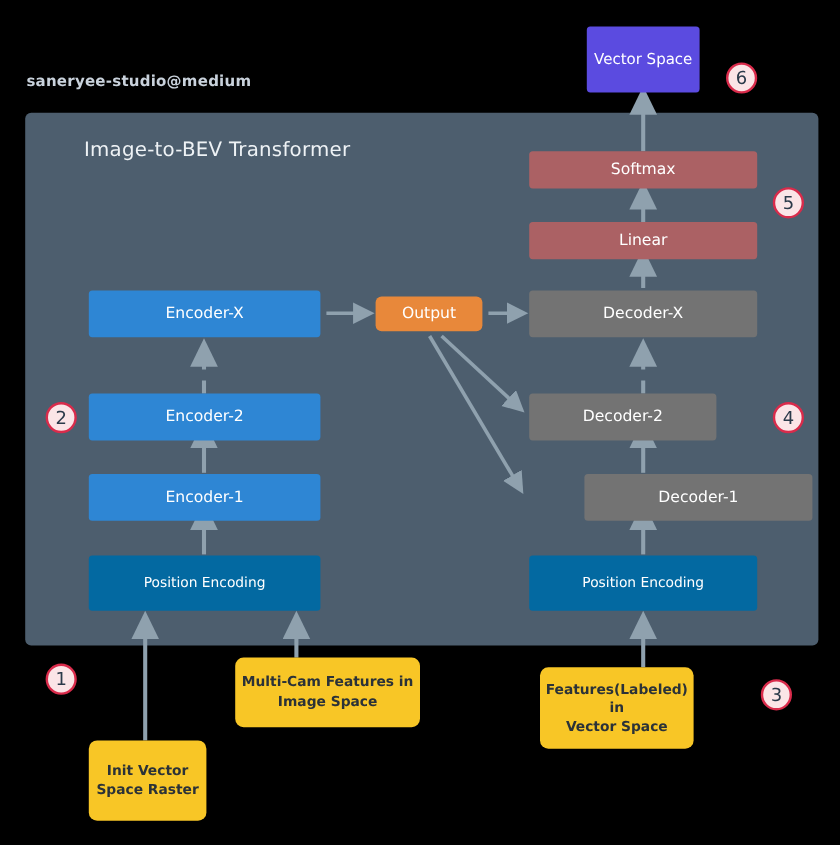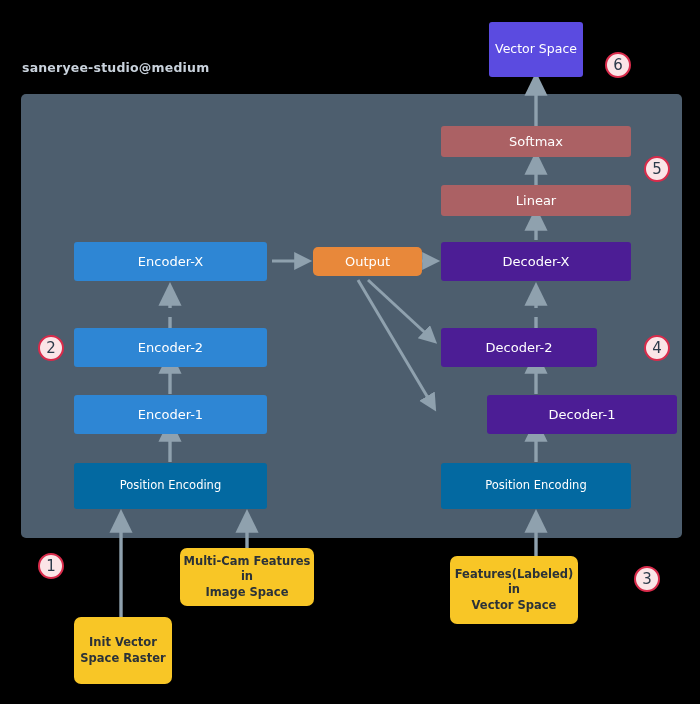--- a/index.html
+++ b/index.html
@@ -57,21 +57,21 @@
   }
   .node.yellow {
     background: #f8c626;
     color: #2b3238;
     font-size: 11.5px;
     font-weight: 600;
     border-radius: 7px;
   }
   .node.blue   { background: #2e86d4; }
   .node.teal   { background: #0369a1; font-size: 11.5px; }
-  .node.green  { background: #4c1d95; }
+  .node.green  { background: #737373; }
   .node.rose   { background: #ab6164; }
   .node.orange { background: #e8883a; border-radius: 5px; }
   .node.purple { background: #5b4be0; font-size: 12.5px; border-radius: 3px; }
 
   .badge {
     position: absolute;
     width: 26px;
     height: 26px;
     border-radius: 50%;
     background: #fbe5e7;
@@ -92,20 +92,21 @@
   }
 </style>
 </head>
 <body>
 
 <div id="stage">
 
   <div class="watermark">saneryee-studio@medium</div>
 
   <div class="panel"></div>
+  <div class="panel-title">Image-to-BEV Transformer</div>
 
   <svg class="arrows" viewBox="0 0 700 704">
     <defs>
       <marker id="ah" markerWidth="7" markerHeight="7" refX="4.6" refY="3" orient="auto">
         <path d="M0,0 L6,3 L0,6 z" fill="#8fa1ae"></path>
       </marker>
       <marker id="ah2" markerWidth="8" markerHeight="8" refX="5.2" refY="3.4" orient="auto">
         <path d="M0,0 L7,3.4 L0,6.8 z" fill="#8fa1ae"></path>
       </marker>
     </defs>
@@ -132,34 +133,34 @@
     <line x1="536" y1="126" x2="536" y2="78" stroke="#8fa1ae" stroke-width="3.4" marker-end="url(#ah2)"></line>
 
     <line x1="536" y1="556" x2="536" y2="515" stroke="#8fa1ae" stroke-width="3.4" marker-end="url(#ah2)"></line>
   </svg>
 
   <div class="node blue" style="left:74px; top:242px; width:193px; height:39px;">Encoder-X</div>
   <div class="node blue" style="left:74px; top:328px; width:193px; height:39px;">Encoder-2</div>
   <div class="node blue" style="left:74px; top:395px; width:193px; height:39px;">Encoder-1</div>
   <div class="node teal" style="left:74px; top:463px; width:193px; height:46px;">Position Encoding</div>
 
-  <div class="node orange" style="left:313px; top:247px; width:109px; height:29px;">Output</div>
+  <div class="node orange" style="left:313px; top:247px; width:89px; height:29px;">Output</div>
 
   <div class="node rose" style="left:441px; top:126px; width:190px; height:31px;">Softmax</div>
   <div class="node rose" style="left:441px; top:185px; width:190px; height:31px;">Linear</div>
   <div class="node green" style="left:441px; top:242px; width:190px; height:39px;">Decoder-X</div>
   <div class="node green" style="left:441px; top:328px; width:156px; height:39px;">Decoder-2</div>
   <div class="node green" style="left:441px; top:395px; width:190px; height:39px;margin-left:46px;">Decoder-1</div>
   <div class="node teal" style="left:441px; top:463px; width:190px; height:46px;">Position Encoding</div>
 
   <div class="node purple" style="left:489px; top:22px; width:94px; height:55px;">Vector Space</div>
 
   <div class="node yellow" style="left:74px; top:617px; width:98px; height:67px; white-space:pre-line;">Init Vector
 Space Raster</div>
-  <div class="node yellow" style="left:180px; top:548px; width:134px; height:58px; white-space:pre-line;">Multi-Cam Features in
+  <div class="node yellow" style="left:196px; top:548px; width:154px; height:58px; white-space:pre-line;">Multi-Cam Features in
 Image Space</div>
   <div class="node yellow" style="left:450px; top:556px; width:128px; height:68px; white-space:pre-line;">Features(Labeled) in
 Vector Space</div>
 
   <div class="badge" style="left:38px; top:553px;">1</div>
   <div class="badge" style="left:38px; top:335px;">2</div>
   <div class="badge" style="left:634px; top:566px;">3</div>
   <div class="badge" style="left:644px; top:335px;">4</div>
   <div class="badge" style="left:644px; top:156px;">5</div>
   <div class="badge" style="left:605px; top:52px;">6</div>

